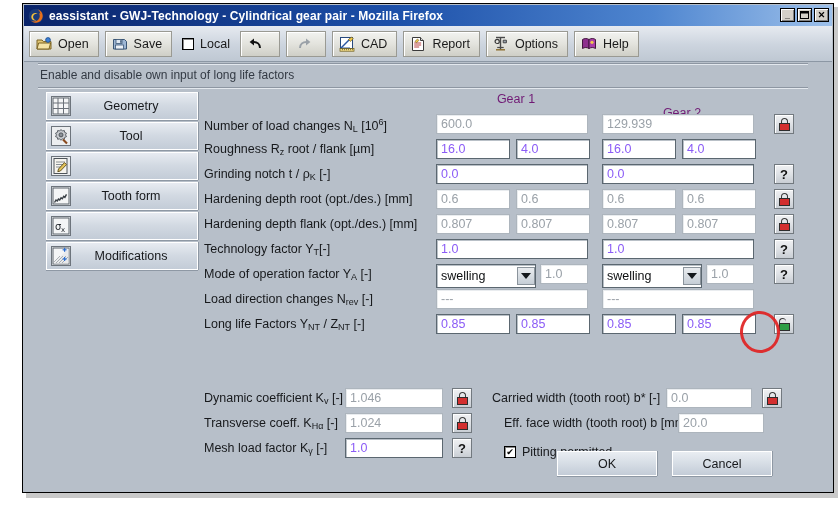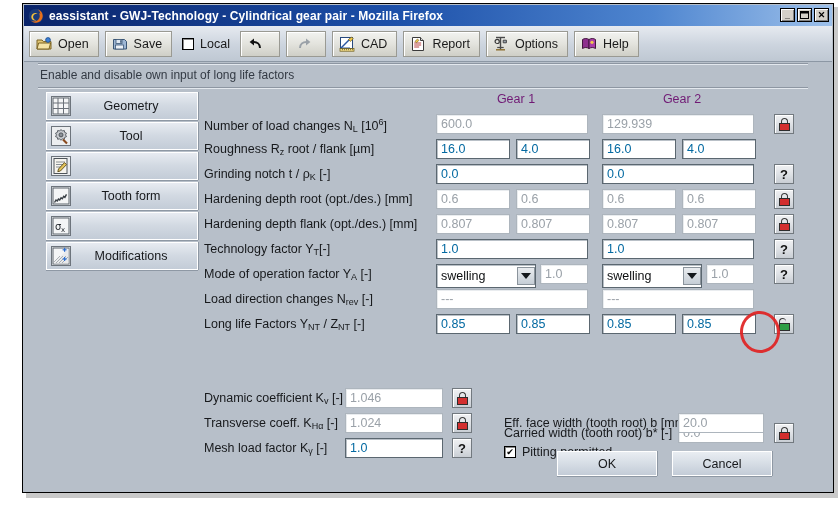--- a/index.html
+++ b/index.html
@@ -115,21 +115,21 @@
   .lbl sub{font-size:9px;vertical-align:-2px;}
   .lbl sup{font-size:9px;vertical-align:5px;}
 
   .fld{
     position:absolute;height:20px;background:#ffffff;box-sizing:border-box;
     border:1px solid #adb5bd;
     box-shadow:inset 1px 1px 0 #e9ecef;
     font-size:12.5px;color:#17191c;padding:1px 0 0 4px;line-height:17px;
     font-family:"Liberation Sans",sans-serif;white-space:nowrap;overflow:hidden;
   }
-  .fld.edit{border:1px solid #5b6770;box-shadow:inset 1px 1px 0 #b9c0c7;color:#0369a1;}
+  .fld.edit{border:1px solid #5b6770;box-shadow:inset 1px 1px 0 #b9c0c7;color:#8b5cf6;}
   .fld.ro{color:#9aa1a8;}
 
   .combo{
     position:absolute;height:24px;background:#fff;box-sizing:border-box;
     border:1px solid #5b6770;box-shadow:inset 1px 1px 0 #b9c0c7;
     display:flex;align-items:center;
   }
   .combo .ctext{flex:1;font-size:12.5px;color:#0d0f11;padding-left:4px;
     font-family:"Liberation Sans",sans-serif;white-space:nowrap;overflow:hidden;}
   .combo .carrow{
@@ -407,21 +407,21 @@
                   <rect x="12" y="10" width="1.2" height="4"></rect>
                 </g>
             </svg>
           </span>
           <span class="slabel">Modifications</span>
         </div>
       </div>
 
       <div class="form">
         <div class="colhdr" style="left:232px;top:0px;width:160px;">Gear 1</div>
-        <div class="colhdr" style="left:398px;top:0px;width:160px;text-align:center;">Gear 2</div>
+        <div class="colhdr" style="left:398px;top:14px;width:160px;text-align:center;">Gear 2</div>
         <div id="form-rows">
             <div class="row" style="top: 22px; width: 610px;">
               <div class="lbl">Number of load changes N<sub>L</sub> [10<sup>6</sup>]</div>
               <div class="fld ro" style="left: 232px; top: 0px; width: 152px;">600.0</div>
               <div class="fld ro" style="left: 398px; top: 0px; width: 152px;">129.939</div>
               <div class="sqbtn" style="left: 570px; top: 0px;">
                 <span class="lock">
                   <span class="shk"></span>
                   <span class="bdy"></span>
                 </span>
@@ -541,21 +541,21 @@
             </div>
             <div class="row" style="top: 50px; width: 320px;">
               <div class="lbl">Mesh load factor K<sub>γ</sub> [-]</div>
               <div class="fld edit" style="left: 141px; top: 0px; width: 98px;">1.0</div>
               <div class="sqbtn" style="left: 248px; top: 0px;">
                 <span class="q">?</span>
               </div>
             </div>
           </div>
         <div id="bottom-right">
-            <div class="row" style="left: 300px; top: 0px; width: 310px; margin-top: 35px;">
+            <div class="row" style="left: 288px; top: 0px; width: 310px;">
               <div class="lbl">Carried width (tooth root) b* [-]</div>
               <div class="fld ro" style="left: 174px; top: 0px; width: 86px;">0.0</div>
               <div class="sqbtn" style="left: 270px; top: 0px;">
                 <span class="lock">
                   <span class="shk"></span>
                   <span class="bdy"></span>
                 </span>
               </div>
             </div>
             <div class="row" style="left: 300px; top: 25px; width: 310px;">

